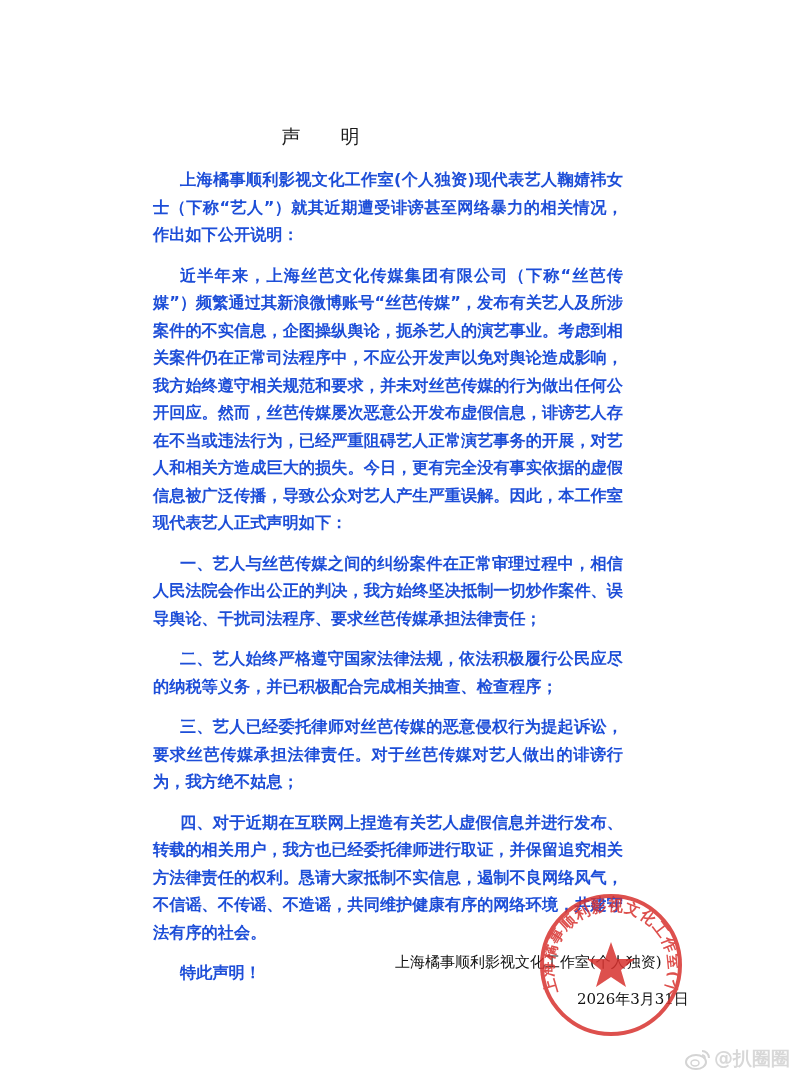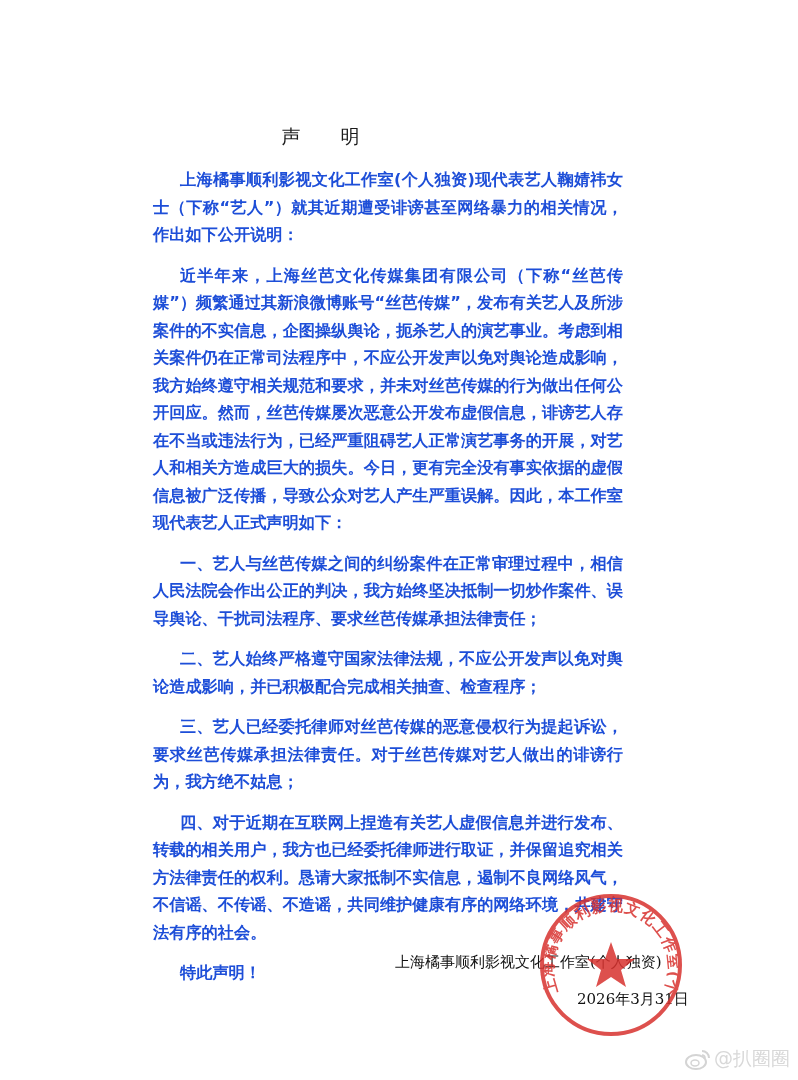--- a/index.html
+++ b/index.html
@@ -17,37 +17,37 @@
     position: absolute; left: 153px; width: 470px;
     font-family: "DejaVu Sans", sans-serif; font-size: 16.2px; line-height: 27.5px;
     font-weight: bold; color: #1d4ed8;
   }
   .para { margin: 0; text-indent: 27px; text-align: justify; }
   .gap { height: 13px; }
   .sig { position: absolute; font-family: "DejaVu Serif", serif; font-size: 15px; color: #111; white-space: nowrap; }
   .seal { position: absolute; left: 538px; top: 892px; width: 146px; height: 146px; }
   .watermark {
     position: absolute; right: 8px; bottom: 8px; display: flex; align-items: center; gap: 3px;
-    color: #d8d8d8; font-family: "DejaVu Sans", sans-serif; font-size: 19px; font-weight: normal;
+    color: #d8d8d8; font-family: "DejaVu Sans", sans-serif; font-size: 19px; font-weight: bold;
   }
 </style>
 </head>
 <body>
 
 <div class="page">
   <div class="title">声明</div>
 
   <div class="body-text" style="top:166px;">
     <p class="para">上海橘事顺利影视文化工作室(个人独资)现代表艺人鞠婧祎女士（下称“艺人”）就其近期遭受诽谤甚至网络暴力的相关情况，作出如下公开说明：</p>
     <div class="gap"></div>
     <p class="para">近半年来，上海丝芭文化传媒集团有限公司（下称“丝芭传媒”）频繁通过其新浪微博账号“丝芭传媒”，发布有关艺人及所涉案件的不实信息，企图操纵舆论，扼杀艺人的演艺事业。考虑到相关案件仍在正常司法程序中，不应公开发声以免对舆论造成影响，我方始终遵守相关规范和要求，并未对丝芭传媒的行为做出任何公开回应。然而，丝芭传媒屡次恶意公开发布虚假信息，诽谤艺人存在不当或违法行为，已经严重阻碍艺人正常演艺事务的开展，对艺人和相关方造成巨大的损失。今日，更有完全没有事实依据的虚假信息被广泛传播，导致公众对艺人产生严重误解。因此，本工作室现代表艺人正式声明如下：</p>
     <div class="gap"></div>
     <p class="para">一、艺人与丝芭传媒之间的纠纷案件在正常审理过程中，相信人民法院会作出公正的判决，我方始终坚决抵制一切炒作案件、误导舆论、干扰司法程序、要求丝芭传媒承担法律责任；</p>
     <div class="gap"></div>
-    <p class="para">二、艺人始终严格遵守国家法律法规，不应公开发声以免对舆论造成影响，并已积极配合完成相关抽查、检查程序；</p>
+    <p class="para">二、艺人始终严格遵守国家法律法规，依法积极履行公民应尽的纳税等义务，并已积极配合完成相关抽查、检查程序；</p>
     <div class="gap"></div>
     <p class="para">三、艺人已经委托律师对丝芭传媒的恶意侵权行为提起诉讼，要求丝芭传媒承担法律责任。对于丝芭传媒对艺人做出的诽谤行为，我方绝不姑息；</p>
     <div class="gap"></div>
     <p class="para">四、对于近期在互联网上捏造有关艺人虚假信息并进行发布、转载的相关用户，我方也已经委托律师进行取证，并保留追究相关方法律责任的权利。恳请大家抵制不实信息，遏制不良网络风气，不信谣、不传谣、不造谣，共同维护健康有序的网络环境，共建守法有序的社会。</p>
     <div class="gap"></div>
     <p class="para">特此声明！</p>
   </div>
 
   <div class="sig" style="left:395px; top:953px;">上海橘事顺利影视文化工作室(个人独资)</div>
   <div class="sig" style="left:535px; top:990px;margin-left:42px;">2026年3月31日</div>

